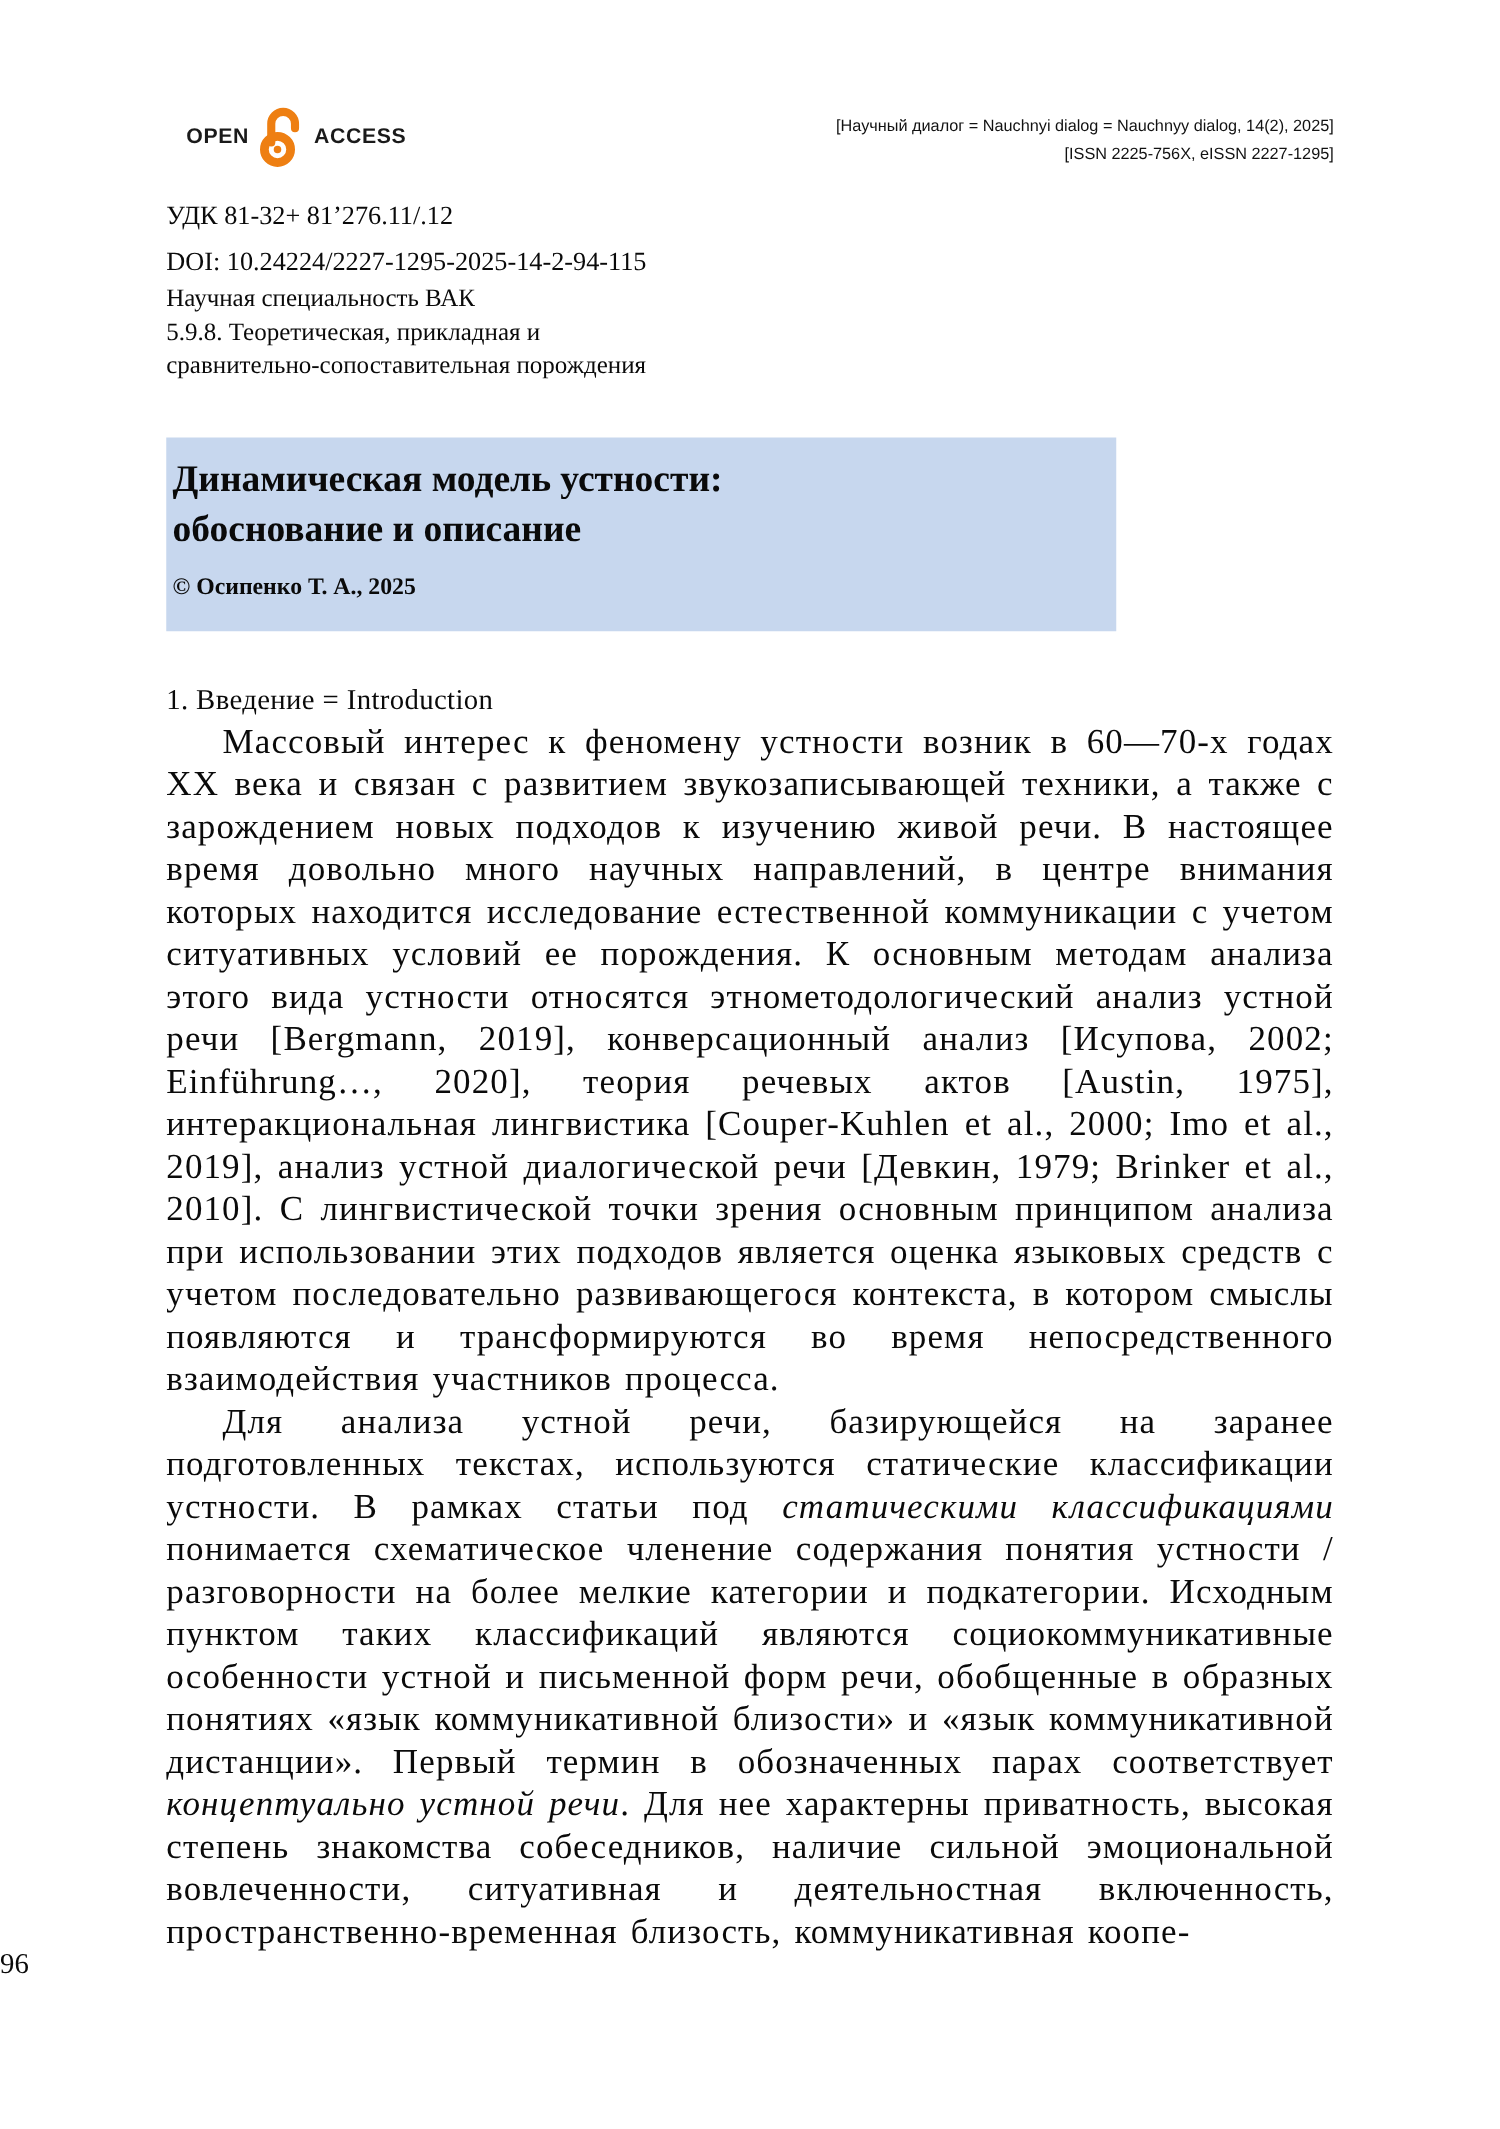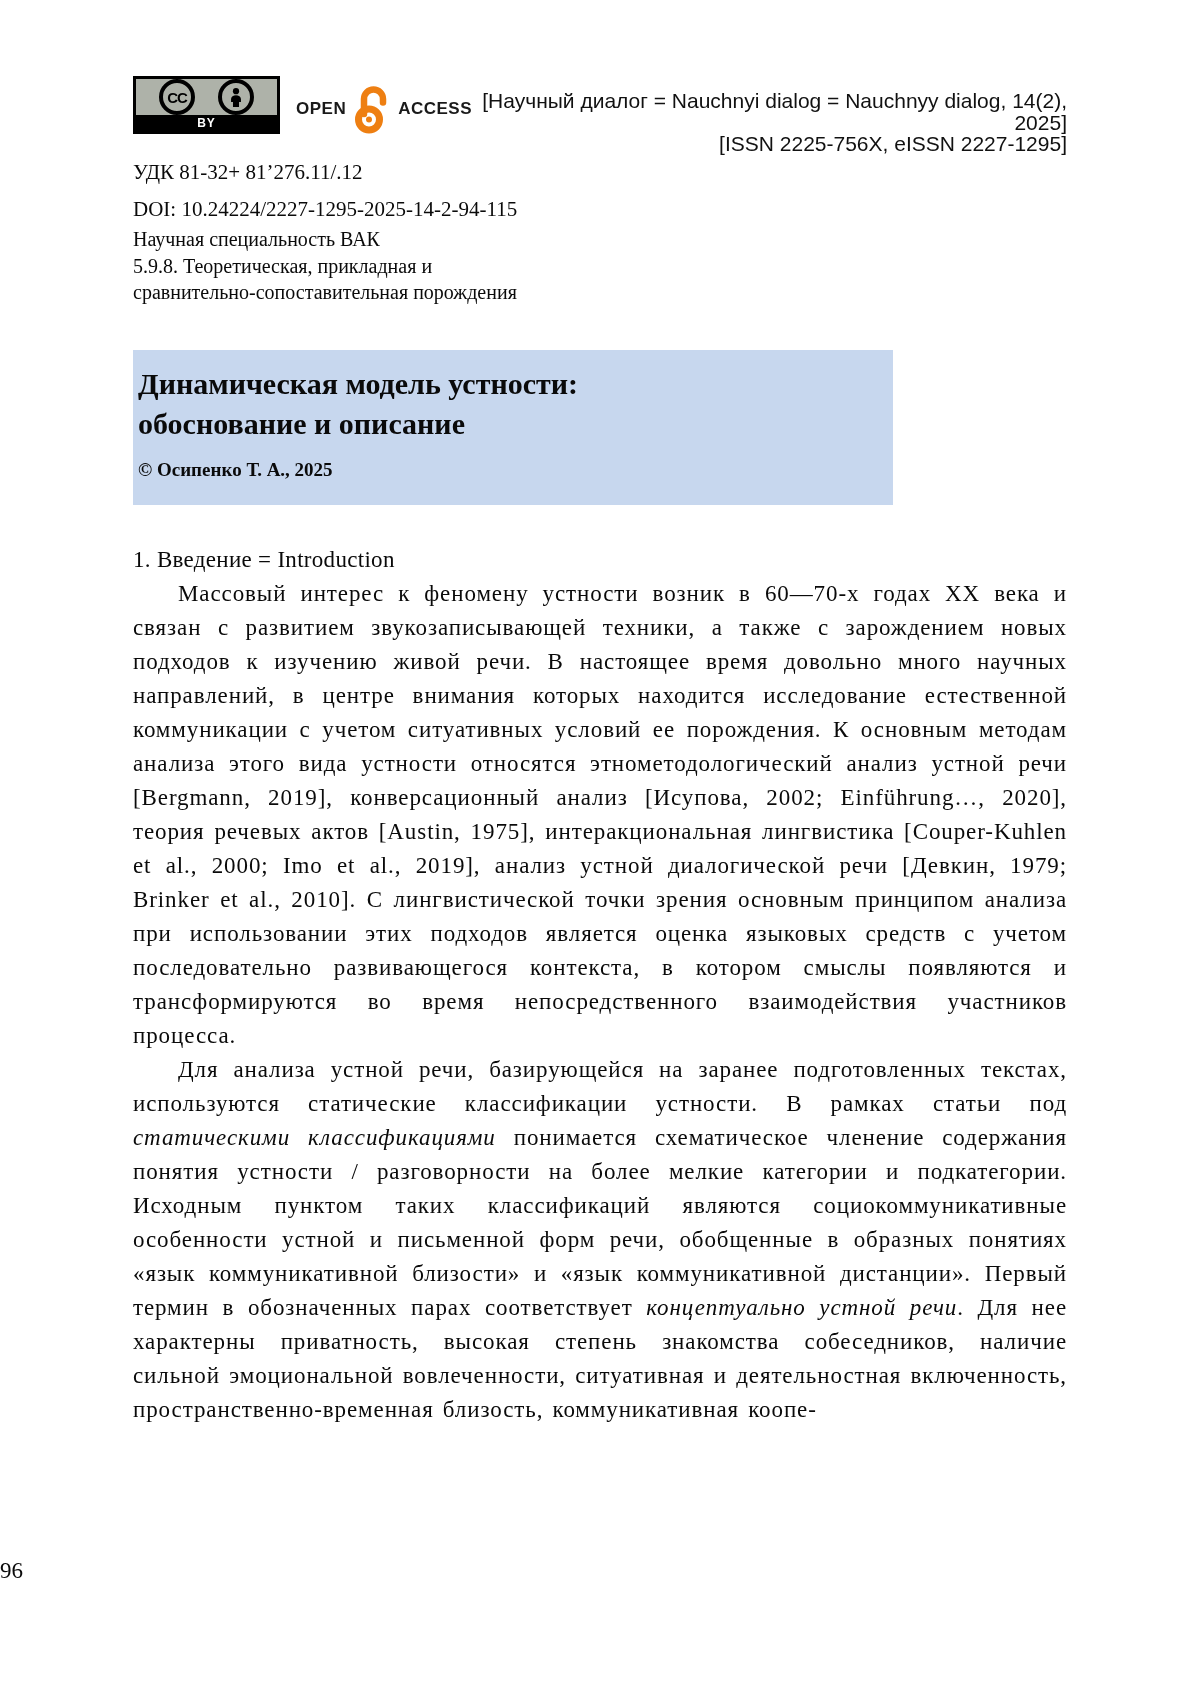--- a/index.html
+++ b/index.html
@@ -59,21 +59,21 @@
     margin-left: 16px; margin-top: 8px;
     font-family: Liberation Sans, sans-serif;
     font-weight: bold; font-size: 17px; letter-spacing: 0.5px;
     color: #1a1a1a;
   }
   .oa-logo svg { margin: 0 5px; display: block; }
 
   .journal-info {
     text-align: right;
     font-family: "Liberation Sans", sans-serif;
-    font-size: 21px;
+    font-size: 13px;
     line-height: 21.5px;
     padding-top: 14px;
     color: #111;
   }
 
   
   .meta {
     position: absolute;
     top: 160px; left: 133px; right: 133px;
     font-size: 21px;
@@ -113,21 +113,21 @@
   }
   .article h2 {
     margin: 0;
     font-size: 23px;
     line-height: 34px;
     font-weight: normal;
     letter-spacing: 0.3px;
   }
   .article p {
     margin: 0;
-    font-size: 23px;
+    font-size: 28px;
     line-height: 34px;
     text-align: justify;
     text-indent: 45px;
     letter-spacing: 0.9px;
     word-spacing: 2.5px;
     font-family: Liberation Serif, serif;
   }
 
   
   .page-number {
@@ -137,32 +137,20 @@
     font-size: 23px;
   }
 </style>
 </head>
 <body>
 
 <div class="page">
 
   <div class="header-row">
     <div class="logos">
-      <div class="cc-badge" style="background-color: rgb(174, 178, 169);">
-        <div class="cc-badge-top">
-          <span class="cc-circle">CC</span>
-          <span class="cc-circle">
-            <svg viewBox="0 0 24 24" aria-hidden="true">
-              <circle cx="12" cy="5.6" r="3.4" fill="#000"></circle>
-              <path d="M6.6 14.2c0-2.6 2.5-4.2 5.4-4.2s5.4 1.6 5.4 4.2v3.2h-2.1v5.6H8.7v-5.6H6.6z" fill="#000"></path>
-            </svg>
-          </span>
-        </div>
-        <div class="cc-badge-bottom">BY</div>
-      </div>
 
       <div class="oa-logo" style="color: rgb(26, 26, 26);">
         <span>OPEN</span>
         <svg width="42" height="50" viewBox="0 0 42 50" aria-hidden="true" style="color: rgb(238, 127, 18);">
           <path d="M13 30 V15 a9.5 9.5 0 0 1 19 0 v3.5" fill="none" stroke="currentColor" stroke-width="6.5" stroke-linecap="round"></path>
           <circle cx="18" cy="35.5" r="10.5" fill="none" stroke="currentColor" stroke-width="7"></circle>
           <circle cx="18" cy="35.5" r="3" fill="currentColor"></circle>
         </svg>
         <span>ACCESS</span>
       </div>

